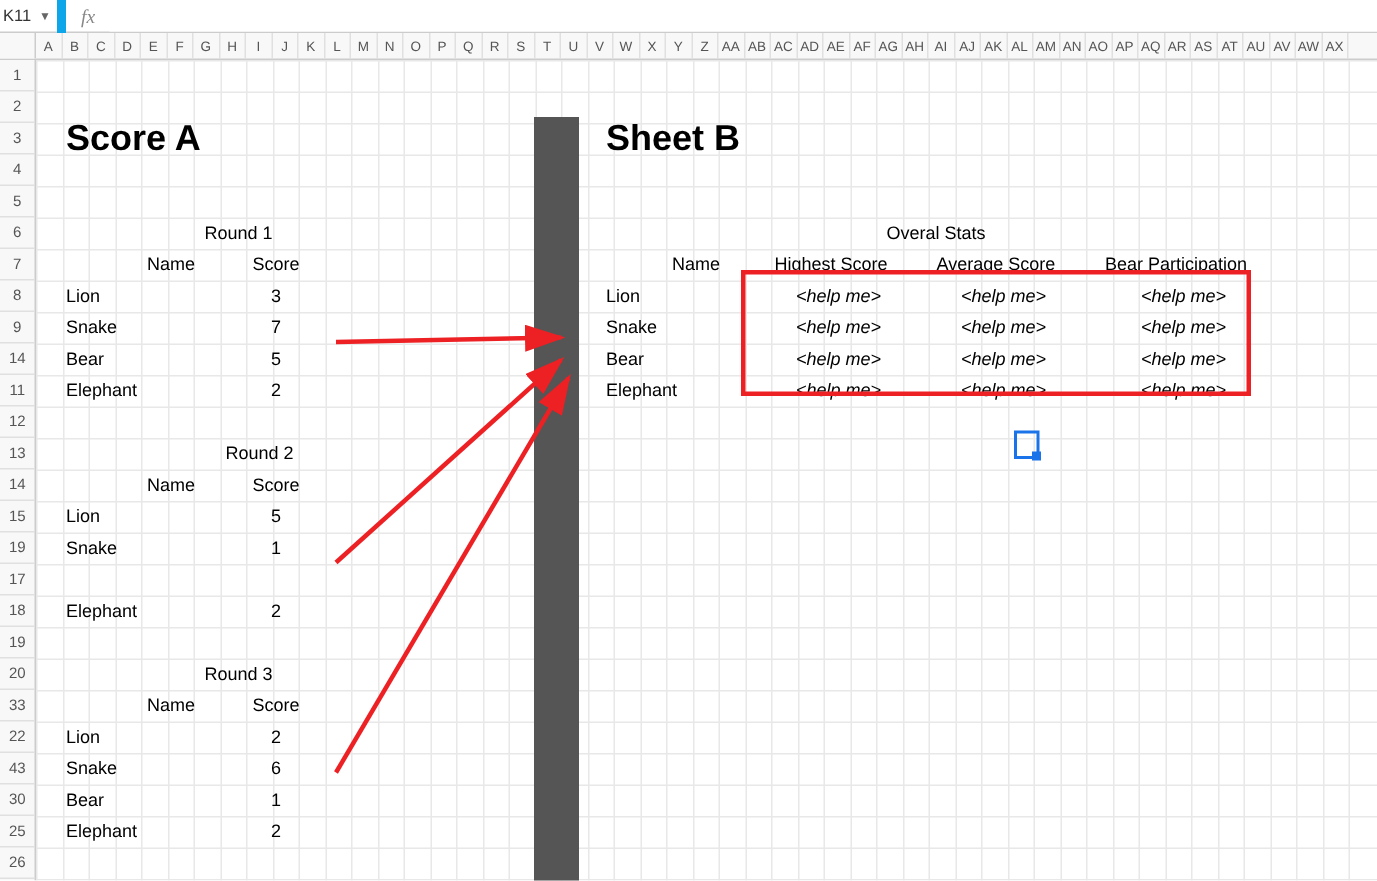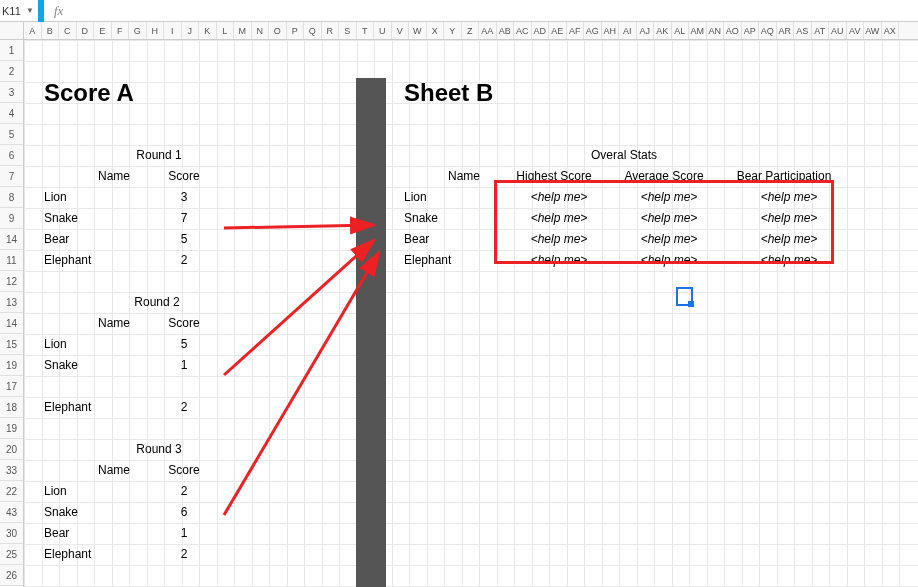--- a/index.html
+++ b/index.html
@@ -360,21 +360,21 @@
         <div class="cell bold center" style="left: 55px; top: 125px; width: 70px;">Name</div>
         <div class="cell bold center" style="left: 130px; top: 125px; width: 60px;">Score</div>
         <div class="cell " style="left: 18px; top: 146px; width: 100px;">Lion</div>
         <div class="cell center" style="left: 140px; top: 146px; width: 40px;">3</div>
         <div class="cell " style="left: 18px; top: 167px; width: 100px;">Snake</div>
         <div class="cell center" style="left: 140px; top: 167px; width: 40px;">7</div>
         <div class="cell " style="left: 18px; top: 188px; width: 100px;">Bear</div>
         <div class="cell center" style="left: 140px; top: 188px; width: 40px;">5</div>
         <div class="cell " style="left: 18px; top: 209px; width: 100px;">Elephant</div>
         <div class="cell center" style="left: 140px; top: 209px; width: 40px;">2</div>
-        <div class="cell bold center" style="left: 73px; top: 251px; width: 120px; text-align: center;">Round 2</div>
+        <div class="cell bold center" style="left: 89px; top: 251px; width: 120px; text-align: center;">Round 2</div>
         <div class="cell bold center" style="left: 55px; top: 272px; width: 70px;">Name</div>
         <div class="cell bold center" style="left: 130px; top: 272px; width: 60px;">Score</div>
         <div class="cell " style="left: 18px; top: 293px; width: 100px;">Lion</div>
         <div class="cell center" style="left: 140px; top: 293px; width: 40px;">5</div>
         <div class="cell " style="left: 18px; top: 314px; width: 100px;">Snake</div>
         <div class="cell center" style="left: 140px; top: 314px; width: 40px;">1</div>
         <div class="cell " style="left: 18px; top: 335px; width: 100px;"></div>
         <div class="cell center" style="left: 140px; top: 335px; width: 40px;"></div>
         <div class="cell " style="left: 18px; top: 356px; width: 100px;">Elephant</div>
         <div class="cell center" style="left: 140px; top: 356px; width: 40px;">2</div>

